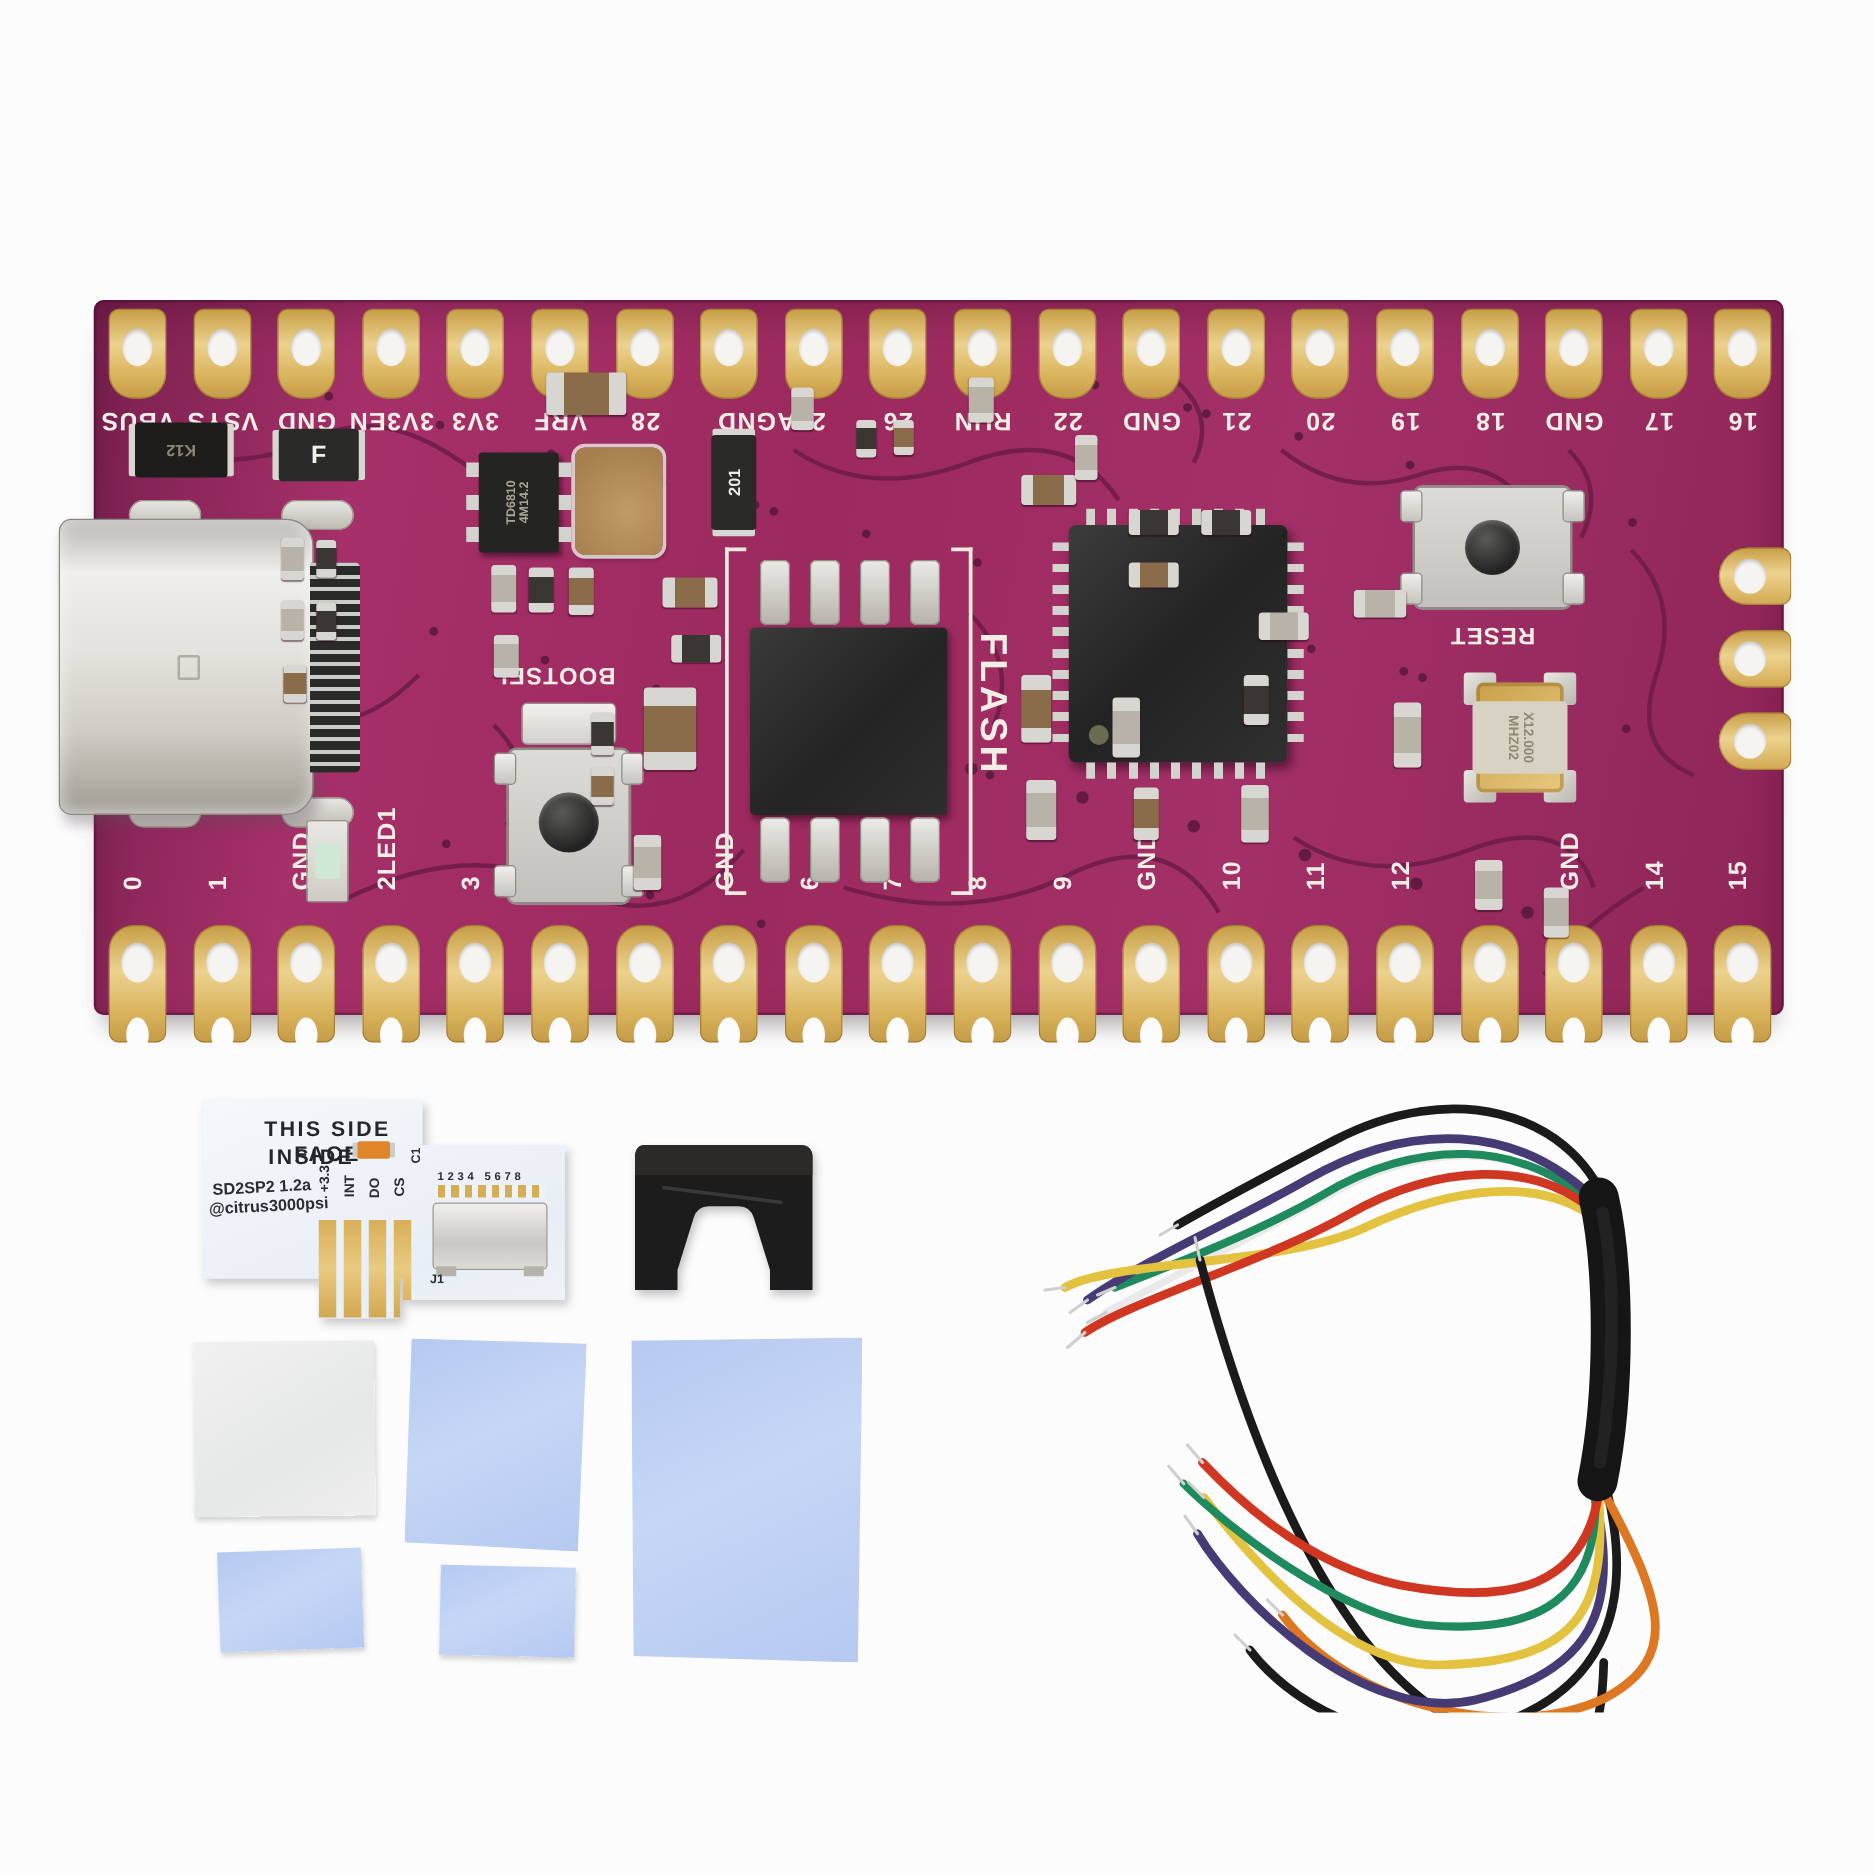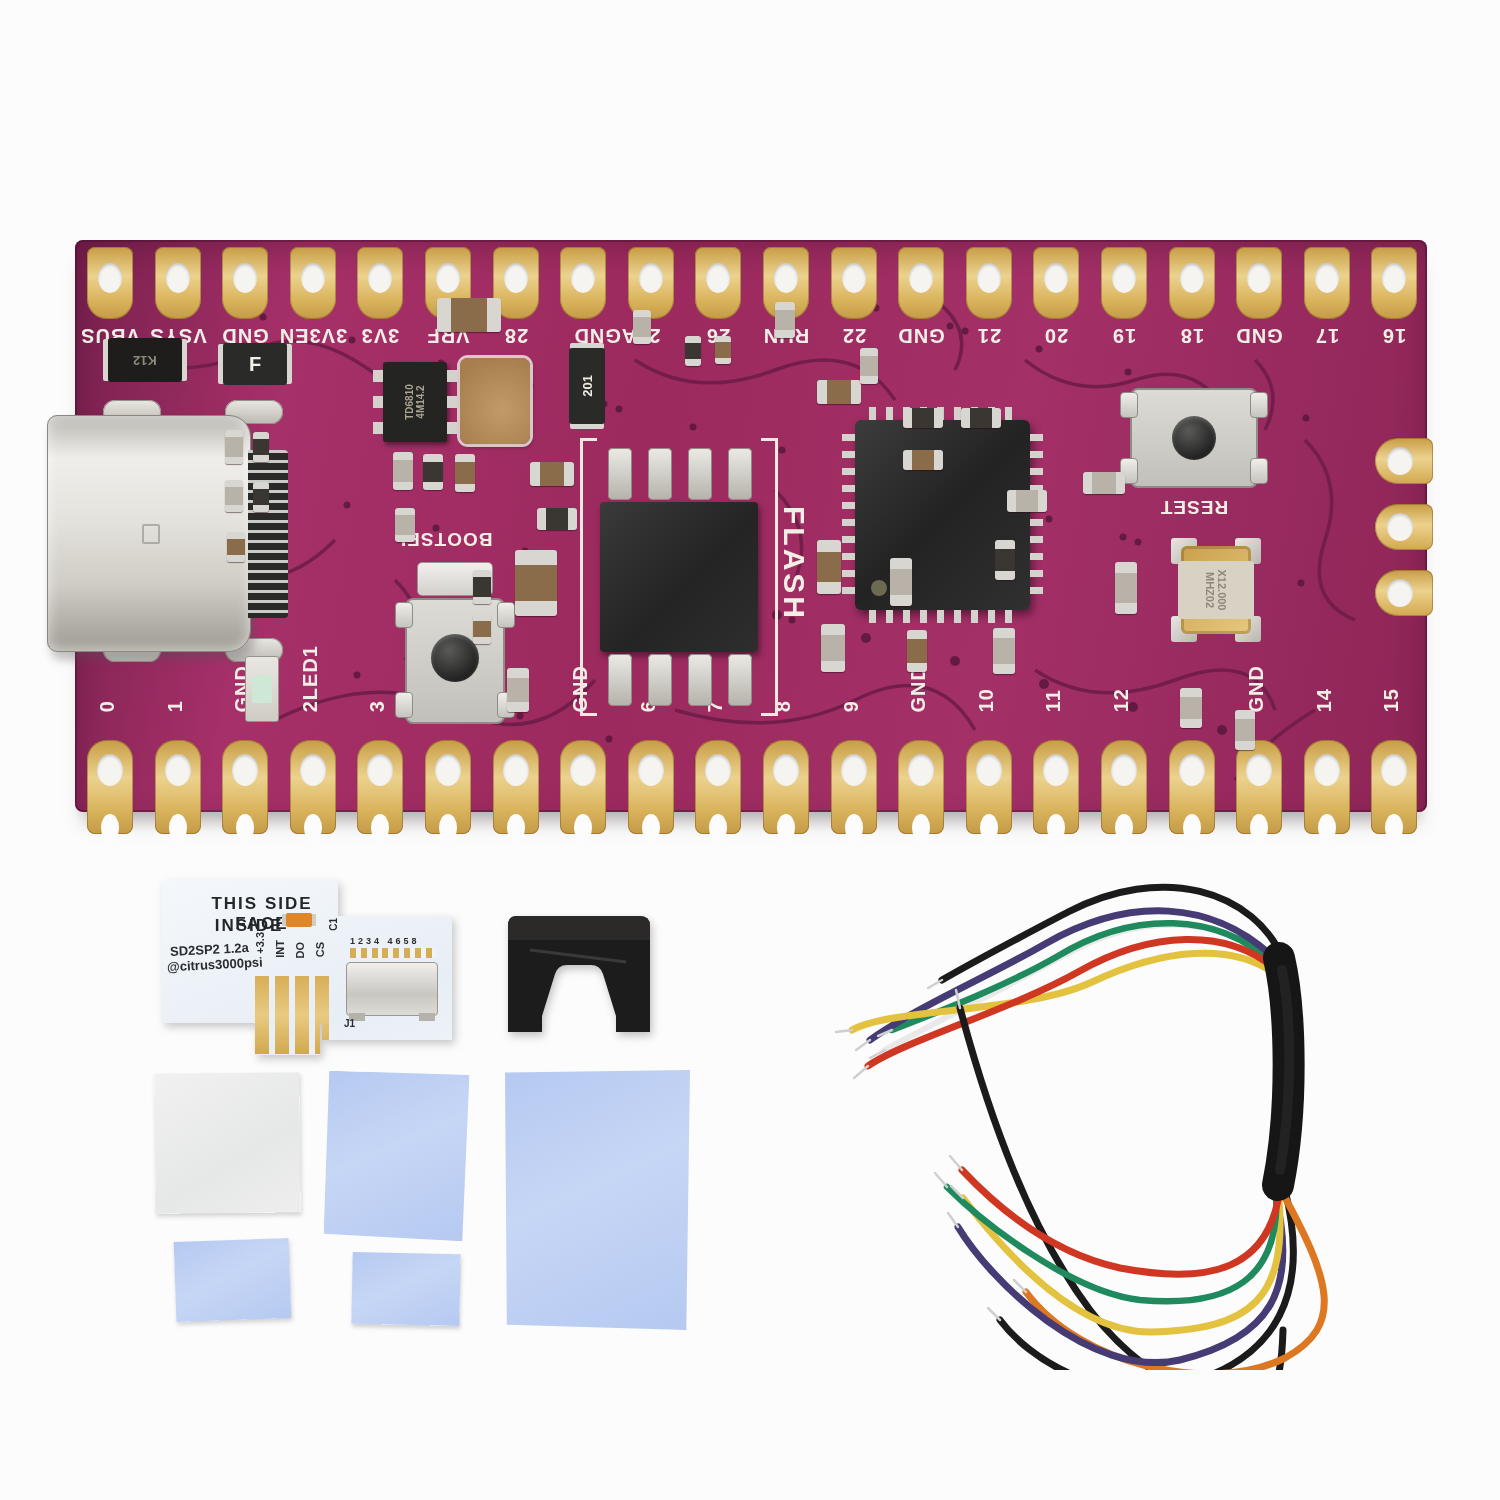--- a/index.html
+++ b/index.html
@@ -517,21 +517,21 @@
       <div class="model">SD2SP2 1.2a</div>
       <div class="credit">@citrus3000psi</div>
       <div class="vlabel" style="left:92px;top:52px;">+3.3</div>
       <div class="vlabel" style="left:112px;top:60px;">INT</div>
       <div class="vlabel" style="left:132px;top:62px;">DO</div>
       <div class="vlabel" style="left:152px;top:62px;">CS</div>
       <div class="finger" style="left:93px;"></div>
       <div class="finger" style="left:113px;"></div>
       <div class="finger" style="left:133px;"></div>
       <div class="finger" style="left:153px;"></div>
-      <div id="padrow-nums">1234 4658</div>
+      <div id="padrow-nums">1234 5678</div>
       <div id="padrow"></div>
       <div id="sdslot"></div>
       <div class="j1">J1</div>
     </div>
   </div>
 
   <svg width="160" height="130" style="position:absolute;left:500px;top:910px;filter:drop-shadow(2px 4px 4px rgba(80,80,90,.35));" viewBox="0 0 160 130">
     <path d="M16,6 h124 q10,0 10,10 v106 h-34 v-16 l-13,-42 q-3,-9 -12,-9 h-24 q-9,0 -12,9 l-13,42 v16 h-34 v-106 q0,-10 8,-10 z" fill="#1c1c1c"></path>
     <path d="M16,6 h124 q10,0 10,10 v14 h-142 v-14 q0,-10 8,-10 z" fill="#2e2d2c" opacity="0.85"></path>
     <path d="M30,40 l96,12" stroke="#3a3938" stroke-width="3" fill="none"></path>

